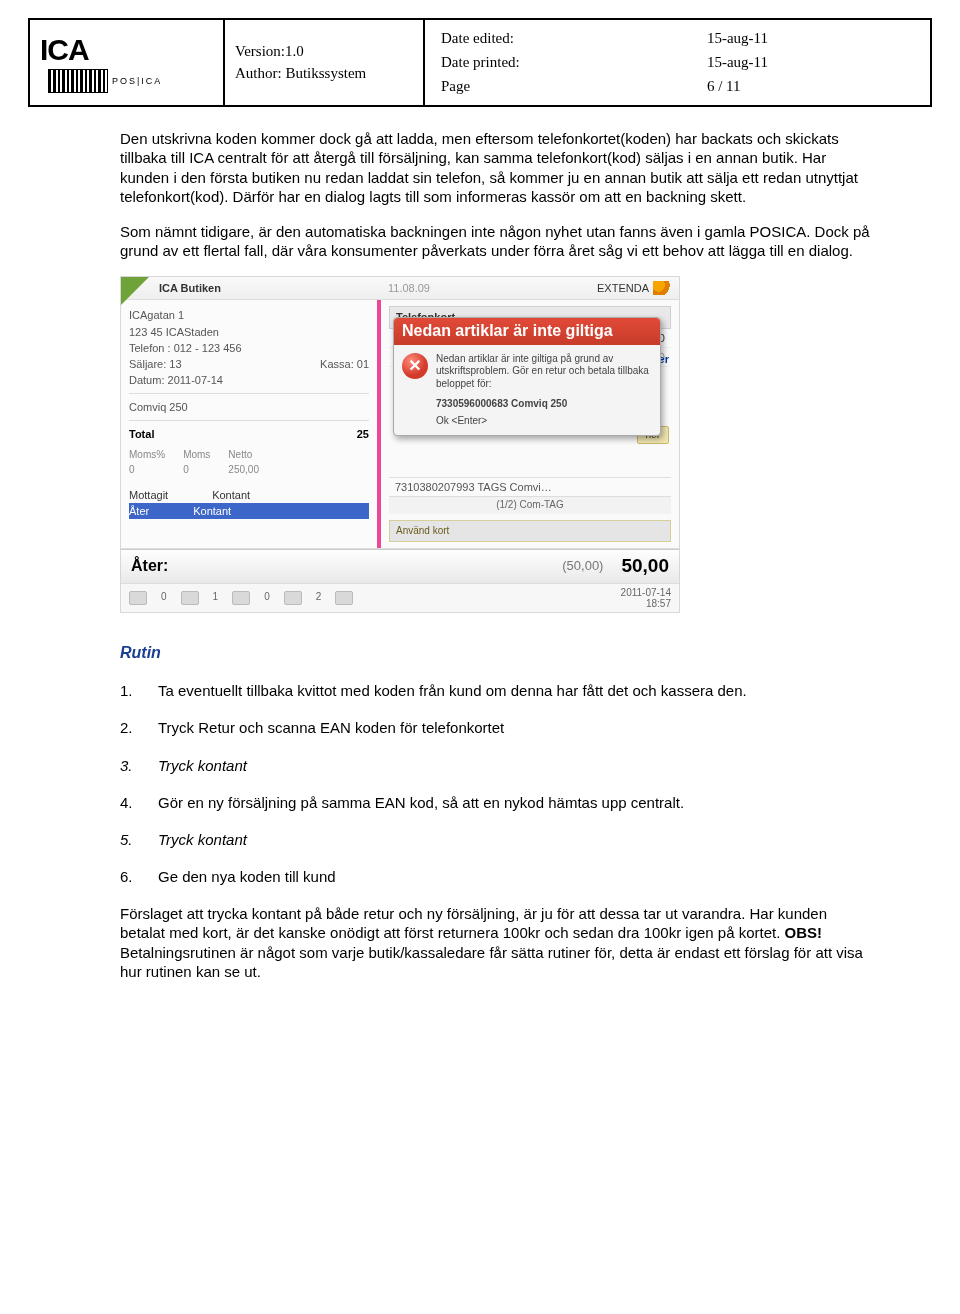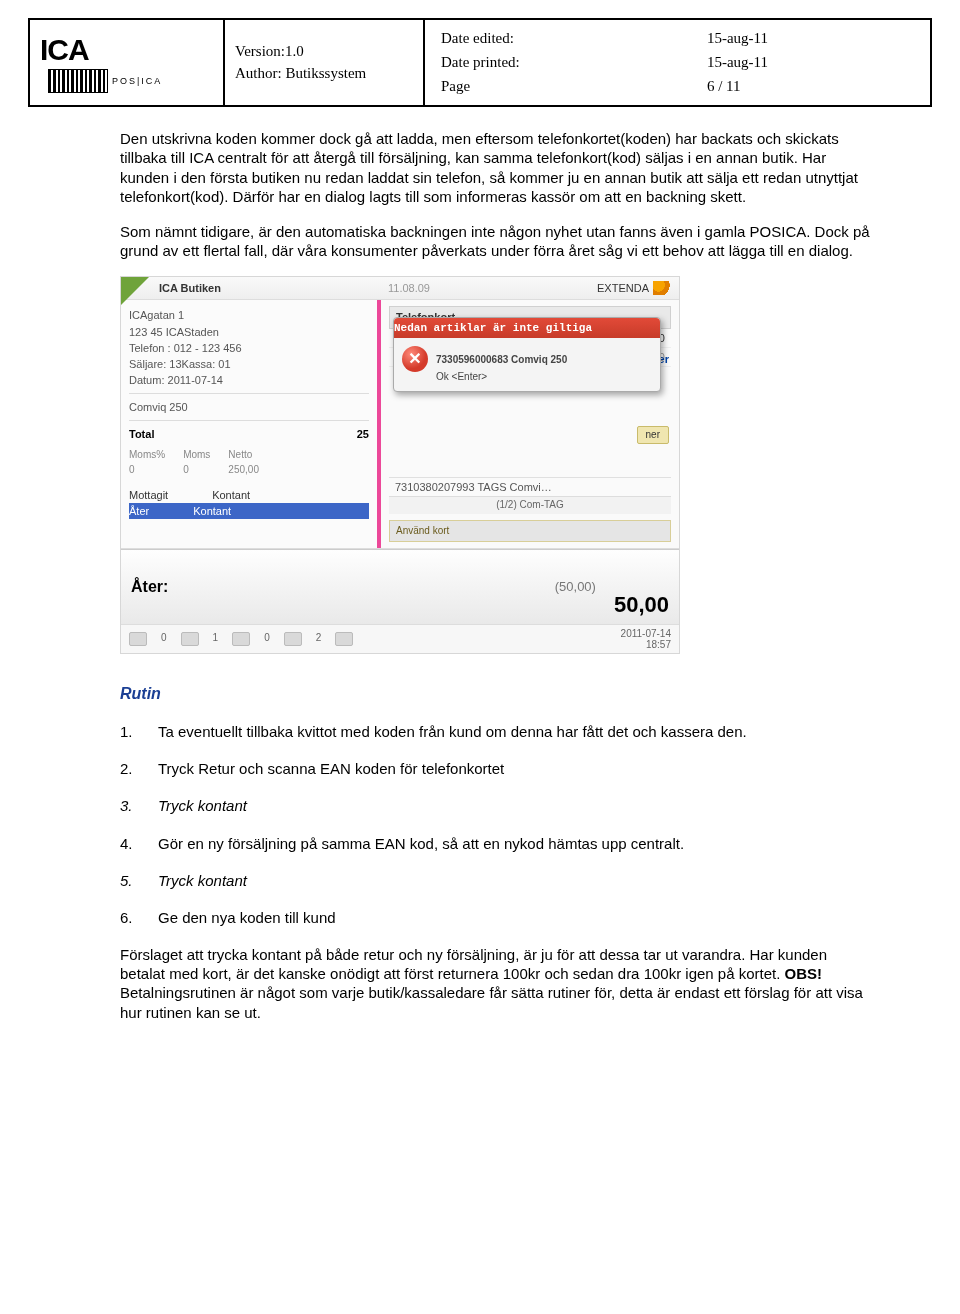--- a/index.html
+++ b/index.html
@@ -162,25 +162,24 @@
     background: #f4f4f4;
     border: 1px solid #aaa;
     border-radius: 4px;
     box-shadow: 2px 3px 6px rgba(0,0,0,.35);
     font-size: 10px;
     z-index: 5;
   }
   .alert-title {
     background: linear-gradient(#e24a38,#c73b29);
     color: #fff;
-    padding: 3px 0;
+    padding: 3px 8px;
     font-weight: bold;
     border-radius: 4px 4px 0 0;
-    font-size: 11px;
-    font-family: Liberation Mono, monospace;
+    font-size: 16px;
   }
   .alert-body {
     display: flex;
     gap: 8px;
     padding: 8px;
     color: #444;
     line-height: 1.25;
   }
   .alert-x {
     width: 26px; height: 26px;
@@ -198,21 +197,21 @@
     background: #f7f7f7;
   }
   .ater-row {
     display:flex; align-items:center; padding:4px 10px;
     font-size: 16px; font-weight: bold; color:#000;
     background: linear-gradient(#fefefe,#e9e9e9);
     border-top: 1px solid #ccc;
   }
   .ater-row .lbl { flex:0 0 auto; }
   .ater-row .paren { margin-left:auto; color:#777; font-size:13px; font-weight:normal;}
-  .ater-row .val { margin-left:18px; font-size:22px;margin-top:37px;}
+  .ater-row .val { margin-left:18px; font-size:19px;}
   .status-row {
     display:flex; align-items:center; gap:14px;
     padding:3px 8px; font-size:10px; color:#666;
     border-top:1px solid #ddd;
   }
   .status-row .ico { width:18px; height:14px; background:#d9d9d9; border:1px solid #bbb; display:inline-block; border-radius:2px;}
   .status-row .ts { margin-left:auto; text-align:right; line-height:1.1;}
 
   .rutin-head {
     color: #1b3f94;
@@ -287,21 +286,21 @@
       <span class="brand-right">
         <span>EXTENDA</span>
         <span class="ext-logo"></span>
       </span>
     </div>
     <div class="shot-main">
       <div class="shot-left">
         <div class="line">ICAgatan 1</div>
         <div class="line">123 45 ICAStaden</div>
         <div class="line">Telefon : 012 - 123 456</div>
-        <div class="line" style="display:flex;">
+        <div class="line" style="display:flex;justify-content:space-between">
           <span>Säljare: 13</span>
           <span>Kassa: 01</span>
         </div>
         <div class="line">Datum: 2011-07-14</div>
         <div class="hr"></div>
         <div class="line">Comviq 250</div>
         <div class="hr"></div>
         <div class="tot">
           <span>Total</span>
           <span>25</span>
@@ -348,20 +347,21 @@
         <div class="pager">(1/2) Com-TAG</div>
         <div class="anvand">Använd kort</div>
       </div>
     </div>
 
     <div class="alert-box">
       <div class="alert-title">Nedan artiklar är inte giltiga</div>
       <div class="alert-body">
         <div class="alert-x">✕</div>
         <div>
+          <div>Nedan artiklar är inte giltiga på grund av utskriftsproblem. Gör en retur och betala tillbaka beloppet för:</div>
           <div style="margin-top:8px;font-weight:bold">7330596000683 Comviq 250</div>
           <div style="margin-top:4px">Ok &lt;Enter&gt;</div>
         </div>
       </div>
     </div>
 
     <div class="shot-footer">
       <div class="ater-row">
         <span class="lbl">Åter:</span>
         <span class="paren">(50,00)</span>

